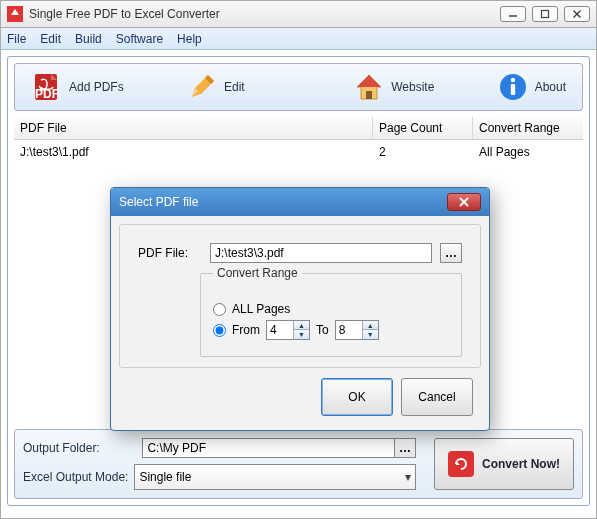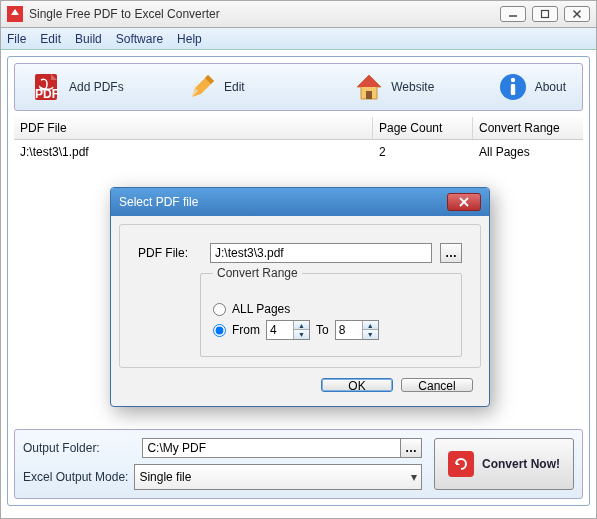--- a/index.html
+++ b/index.html
@@ -29,21 +29,21 @@
 
 .table-header { display:flex; border-bottom: 1px solid #ccc; margin-top: 6px; background: linear-gradient(#fdfdfd,#efefef); }
 .table-header div { padding: 4px 6px; border-right: 1px solid #d8d8d8; }
 .col-file { flex: 1; }
 .col-page { width: 100px; }
 .col-range { width: 110px; border-right: none !important; }
 
 .table-row { display:flex; padding: 3px 0; }
 .table-row div { padding: 2px 6px; }
 
-.bottom-panel { position:absolute; bottom:6px; left:6px; right:6px; border:1px solid #aac; border-radius:3px; padding:8px; background: linear-gradient(#f4f9fe,#e2edf8); display:flex; gap:12px; align-items:stretch; }
+.bottom-panel { position:absolute; bottom:6px; left:6px; right:6px; border:1px solid #aac; border-radius:3px; padding:8px; background: linear-gradient(#f4f9fe,#e2edf8); display:flex; gap:18px; align-items:stretch; }
 .bottom-left { flex:1; display:grid; grid-template-columns: auto 1fr auto; grid-template-rows: auto auto; gap:6px; align-items:center; }
 .bottom-left label { color: #234; }
 .txt { height: 20px; border: 1px solid #888; background:#fff; padding: 2px 4px; width: 100%; margin-left: 8px; }
 .dd { height: 26px; border: 1px solid #888; background: linear-gradient(#fff,#eee); padding: 2px 4px; width:100%; display:flex; align-items:center; justify-content:space-between; cursor:pointer; }
 .dd::after { content:"▾"; color:#444; }
 .browse { width:22px; height:20px; border:1px solid #888; background:linear-gradient(#fdfdfd,#e5e5e5); display:flex; align-items:center; justify-content:center; cursor:pointer; font-weight:bold; }
 
 .convert-btn { width: 140px; border:1px solid #888; border-radius:3px; background:linear-gradient(#fafafa,#ddd); display:flex; align-items:center; justify-content:center; gap:8px; cursor:pointer; font-weight:bold; color:#223; }
 .convert-btn .cicon { width:26px; height:26px; background:#d33; border-radius:4px; display:flex; align-items:center; justify-content:center; }
 .convert-btn .cicon svg { width:16px; height:16px; }
@@ -63,21 +63,21 @@
 .fieldset-title { position:relative; top:-18px; background:#f2f2f2; display:inline-block; padding:0 4px; color:#333; margin-bottom:-10px; }
 .radio-row { display:flex; align-items:center; gap:6px; margin:4px 0; }
 .radio-row input { margin:0; }
 .spin { width:44px; height:20px; border:1px solid #888; background:#fff; display:flex; align-items:center; }
 .spin input { border:none; width:26px; padding:0 3px; outline:none; }
 .spin .ar { width:16px; display:flex; flex-direction:column; border-left:1px solid #aaa; }
 .spin .ar div { height:9px; display:flex; align-items:center; justify-content:center; font-size:7px; background:linear-gradient(#f5faff,#d8e6f4); cursor:pointer; color:#246; }
 .spin .ar div:first-child { border-bottom:1px solid #aaa; }
 
 .modal-buttons { display:flex; justify-content:flex-end; gap:8px; padding:2px 16px 14px 0; }
-.btn { width:72px; height:14px; border:1px solid #888; border-radius:3px; background:linear-gradient(#fdfdfd,#e0e0e0); cursor:pointer; }
+.btn { width:72px; height:38px; border:1px solid #888; border-radius:3px; background:linear-gradient(#fdfdfd,#e0e0e0); cursor:pointer; }
 .btn.primary { border:1px solid #3a7ac0; box-shadow:0 0 0 1px #7fb3e6 inset; }
 
 </style>
 </head>
 <body>
 
 <div class="titlebar">
   <span class="icon"></span>
   <span class="title">Single Free PDF to Excel Converter</span>
   <div class="winbtns">

